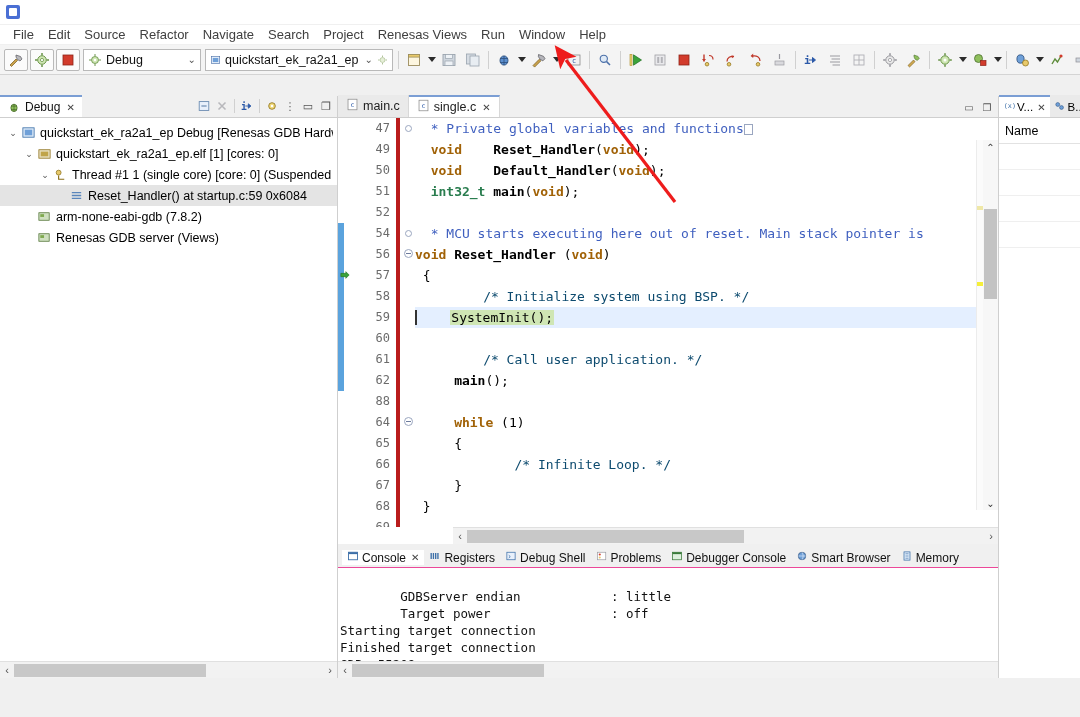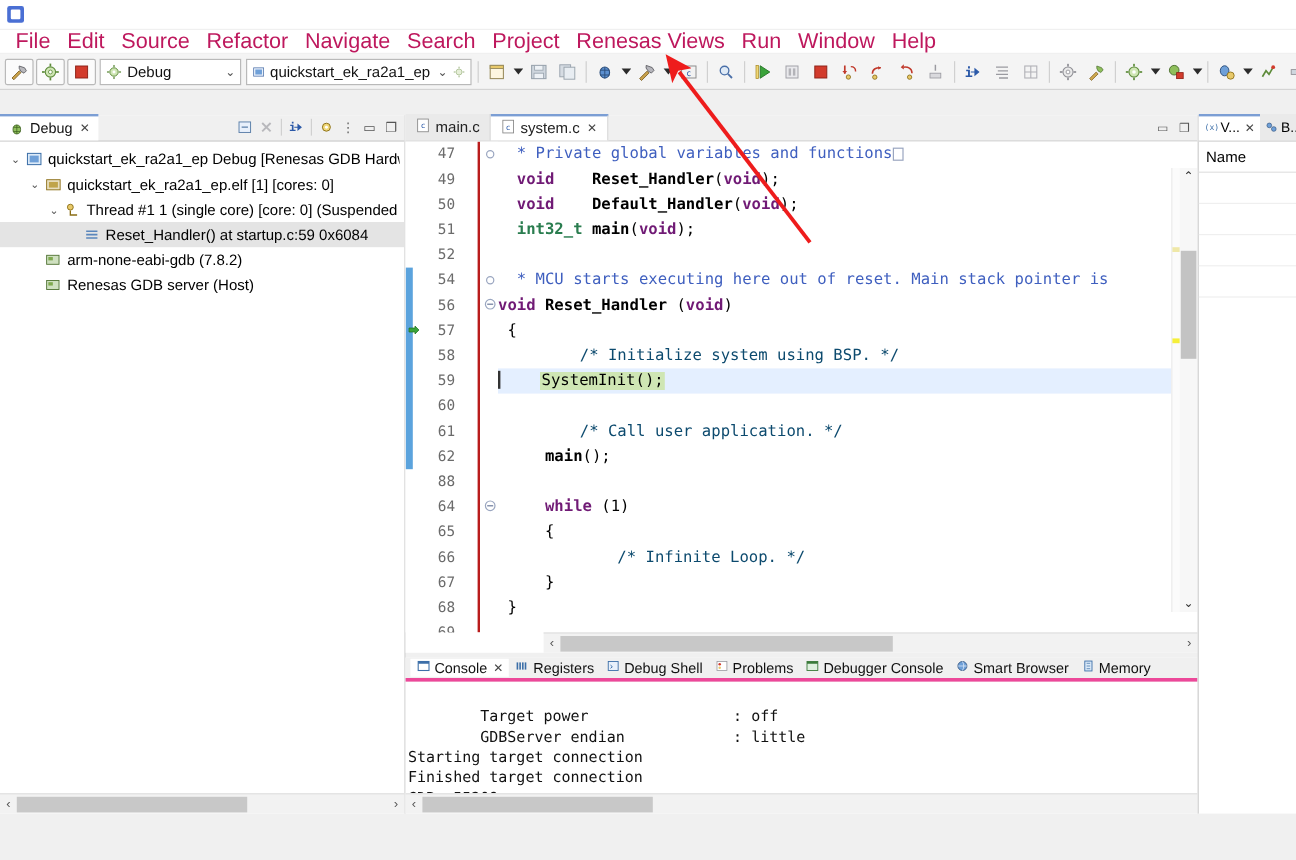--- a/index.html
+++ b/index.html
@@ -29,21 +29,21 @@
   }
   .title-text { font-size:12.5px; color:#1a1a1a; white-space:nowrap; }
   .title-text sup { font-size:8px; vertical-align: super;}
 
   
   .menubar {
     position:absolute; left:0; top:25px; width:1080px; height:19px;
     background:#ffffff; display:flex; align-items:center; padding-left:6px;
   }
   .menu-item {
-    font-size:18px; color:#be185d; padding:1px 7px; white-space:nowrap; cursor:default;
+    font-size:13px; color:#404040; padding:1px 7px; white-space:nowrap; cursor:default;
   }
 
   
   .toolbar {
     position:absolute; left:0; top:45px; width:1080px; height:30px;
     background:#f4f4f4; border-bottom:1px solid #d4d4d4;
     display:flex; align-items:center; padding-left:3px; overflow:hidden;
   }
   .tb-btn {
     width:22px; height:22px; margin:0 1px; border-radius:2px;
@@ -107,34 +107,34 @@
   .ed-tab {
     height:22px; display:flex; align-items:center; gap:4px; padding:0 8px; font-size:12.5px;
     background:#eaeaea; color:#222; border-right:1px solid #d8d8d8;
   }
   .ed-tab.active { background:#ffffff; border-top:2px solid #7b9ed4; }
   .code-area { position:absolute; left:0; top:22px; right:0; bottom:17px; background:#fff; overflow:hidden;}
   .gutter-marker { position:absolute; left:0; top:0; width:14px; height:100%; background:#fff; }
   .changebar { position:absolute; left:0; width:6px; background:#5ba3dd; }
   .linenums {
     position:absolute; left:14px; top:0; width:48px; height:100%;
-    background:#ffffff; border-right:2px solid #b91c1c;
+    background:#ffffff; border-right:4px solid #b91c1c;
     font-family:"DejaVu Sans Mono", monospace; font-size:12px; color:#6b6b6b;
-    text-align:center; padding-right:6px;
+    text-align:right; padding-right:6px;
   }
   .foldcol{ position:absolute; left:63px; top:0; width:14px; height:100%; background:#ffffff;}
   .codetext {
     position:absolute; left:77px; top:0; right:22px; height:100%;
     font-family:"DejaVu Sans Mono", monospace; font-size:13px;
     white-space:pre; overflow:hidden;
   }
   .ln { height:21px; line-height:21px; }
   .cd { height:21px; line-height:21px; }
   .cd.hl { background:#e4efff; }
-  .kw { color:#701a75; font-weight:bold; }
+  .kw { color:#a16207; font-weight:bold; }
   .ty { color:#2a7d4f; font-weight:bold; }
   .fn { color:#000; font-weight:bold; }
   .cm { color:#0c4a6e;margin-left:29px; }
   .jd { color:#3f5fbf; }
   .pl { color:#000; }
   .call-hl { background:#cfe6b4; padding:0 1px; }
   .exec-bar { display:inline-block; width:2px; height:15px; background:#333; vertical-align:-3px; margin-right:2px;}
   .jdbox { display:inline-block; width:9px; height:11px; border:1px solid #9aa6c0; vertical-align:-2px;}
 
   .vscroll {
@@ -144,21 +144,21 @@
   .vs-arrow{ font-size:10px; color:#333; height:14px; display:flex;align-items:center;}
   .vs-track{ position:absolute; top:14px; bottom:14px; left:1px; width:13px;}
   .vs-thumb{ position:absolute; left:0; width:13px; background:#c3c3c3;}
   .overview-ruler{ position:absolute; right:15px; top:22px; bottom:17px; width:7px; background:#fbfbfb; border-left:1px solid #ececec;}
   .ov-mark{ position:absolute; left:0; width:7px; height:4px;}
 
   
   #console-pane { left:338px; top:548px; width:660px; height:130px; background:#fff; }
   .console-tabs {
     height:20px; display:flex; align-items:center; gap:0px; background:#f0f0f0;
-    font-size:12px; padding-left:4px; border-bottom:3px solid #ec4899;text-align:center;
+    font-size:12px; padding-left:4px; border-bottom:1px solid #ec4899;text-align:center;
   }
   .ctab{ display:flex; align-items:center; gap:3px; padding:0 5px; white-space:nowrap; color:#111;}
   .ctab.active{ background:#fff; }
   .console-sub{ font-size:12px; padding:2px 4px; color:#111; white-space:nowrap;}
   .console-body{
     position:absolute; left:0; right:0; top:40px; bottom:17px; overflow:hidden;
     font-family:"DejaVu Sans Mono", monospace; font-size:12.5px; color:#111;
     padding-left:2px;
   }
   .console-body .cl { height:17px; line-height:17px; white-space:pre;}
@@ -572,21 +572,21 @@
           <span class="node-lbl">arm-none-eabi-gdb (7.8.2)</span>
         </div>
         <div class="tree-row" style="padding-left: 22px;">
           <span class="twisty"></span>
           <span class="node-ico">
             <svg viewBox="0 0 16 16" width="15" height="15">
               <rect x="2" y="4" width="11" height="8" fill="#cfe0c0" stroke="#4d7030" stroke-width=".8"></rect>
               <rect x="3.5" y="5.5" width="4" height="3" fill="#7fa94f"></rect>
             </svg>
           </span>
-          <span class="node-lbl">Renesas GDB server (Host)</span>
+          <span class="node-lbl">Renesas GDB server (Views)</span>
         </div>
       </div>
     <div class="hscroll">
       <span class="hs-arrow">‹</span>
       <div class="hs-track">
         <div class="hs-thumb" style="left:0;width:192px"></div>
       </div>
       <span class="hs-arrow">›</span>
     </div>
   </div>
@@ -602,21 +602,21 @@
               <rect x="2.5" y="1.5" width="11" height="13" fill="#fff" stroke="#8a8a8a" stroke-width=".9"></rect>
               <text x="8" y="11" font-size="8" text-anchor="middle" fill="#2b59a8" font-family="monospace">c</text>
             </svg></span>
           <span>main.c</span>
         </div>
         <div class="ed-tab active">
           <span><svg viewBox="0 0 16 16" width="13" height="13">
               <rect x="2.5" y="1.5" width="11" height="13" fill="#fff" stroke="#8a8a8a" stroke-width=".9"></rect>
               <text x="8" y="11" font-size="8" text-anchor="middle" fill="#2b59a8" font-family="monospace">c</text>
             </svg></span>
-          <span>system.c</span>
+          <span>single.c</span>
           <span class="tab-close">✕</span>
         </div>
       </div>
 
     <div class="code-area">
       <div class="gutter-marker">
         <div class="changebar" style="top:105px;height:168px;"></div>
         <div style="position:absolute;left:2px;top:151px;width:10px;height:12px;">
           <svg viewBox="0 0 12 12" width="10" height="12">
               <path d="M1 4h6V2l4 4-4 4V8H1z" fill="#3aa33a" stroke="#1d6e1d" stroke-width=".7"></path>
@@ -743,22 +743,22 @@
         </div>
         <div class="ctab">
           <span><svg viewBox="0 0 16 16" width="12" height="12">
               <rect x="4" y="2.5" width="8" height="11" fill="#dceaf8" stroke="#3c6fa8" stroke-width="1"></rect>
               <path d="M6 5h4M6 8h4M6 11h4" stroke="#3c6fa8" stroke-width=".8"></path>
             </svg></span>
           <span>Memory</span>
         </div>
       </div>
     <div class="console-body" id="console-body">
+        <div class="cl">        GDBServer endian            : little</div>
         <div class="cl">        Target power                : off</div>
-        <div class="cl">        GDBServer endian            : little</div>
         <div class="cl">Starting target connection</div>
         <div class="cl">Finished target connection</div>
         <div class="cl">GDB: 55209</div>
       </div>
     <div class="hscroll">
       <span class="hs-arrow">‹</span>
       <div class="hs-track">
         <div class="hs-thumb" style="left:0;width:192px"></div>
       </div>
     </div>

